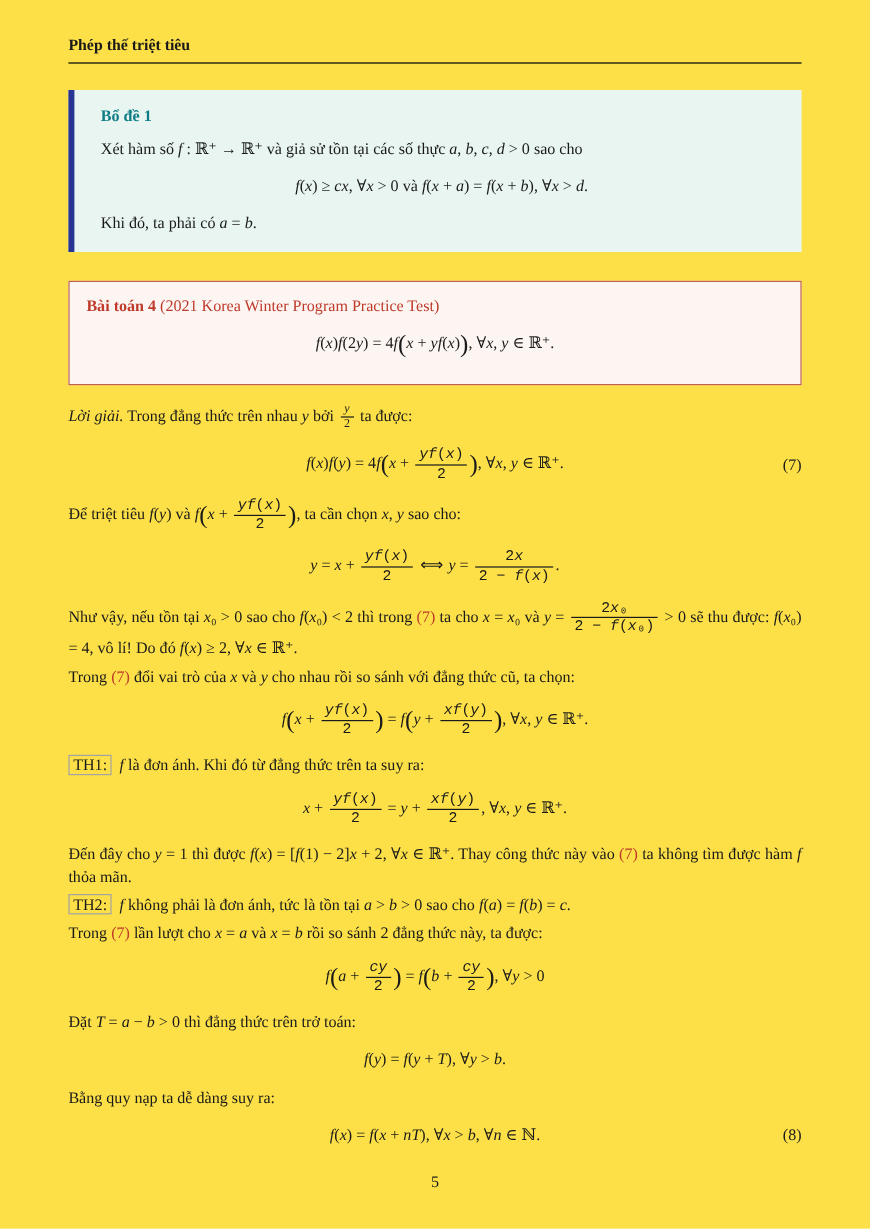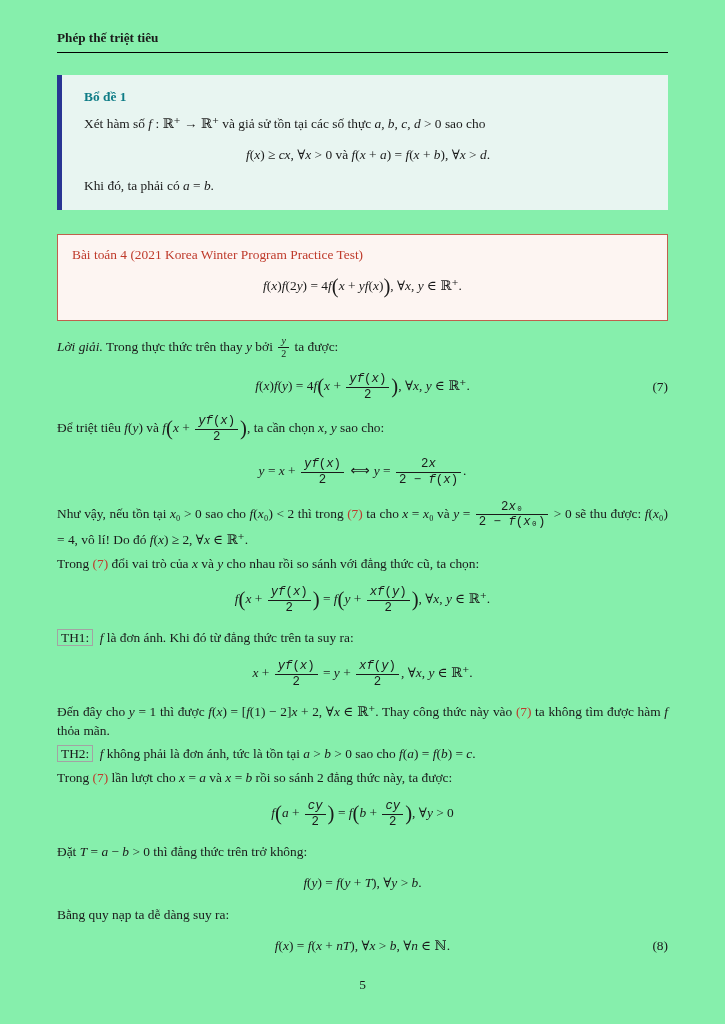--- a/index.html
+++ b/index.html
@@ -4,31 +4,31 @@
 <style>
   html,body{margin:0;padding:0;background:#ffffff;}
   body{
     width:725px;
     font-family:"Liberation Serif","DejaVu Serif",serif;
     font-size:13.4px;
     line-height:1.45;
     color:#1a1a1a;
   }
   .page{position:relative;width:725px;height:1024px;box-sizing:border-box;
-        padding:28px 57px 0;overflow:hidden;background:#86efac;}
+        padding:28px 57px 0;overflow:hidden;background:#fde047;}
   .header{font-weight:700;font-size:13.2px;padding-bottom:5px;border-bottom:1.5px solid #000;}
   
   .lemma{margin-top:22px;background:var(--lemma_bg);border-left:5px solid var(--lemma_bar);
          padding:10px 16px 10px 22px;}
   .lemma-title{color:var(--lemma_title);font-weight:700;margin:2px 0 7px;}
   
   .problem{margin-top:24px;border:1.2px solid var(--problem_border);background:var(--problem_bg);
            padding:10px 14px 12px;}
   .problem-head{margin-bottom:6px;}
-  .problem-title{color:var(--problem_title);font-weight:400;}
+  .problem-title{color:var(--problem_title);font-weight:700;}
   .problem-source{color:var(--problem_title);}
   .solution{margin-top:14px;}
   .para{text-align:justify;margin:4px 0;}
   .eqline{text-align:center;margin:12px 0;position:relative;}
   .eqline.tight{margin-top:0;}
   .eqtag{position:absolute;right:0;top:50%;transform:translateY(-50%);}
   
   .mt i,.it{font-style:italic;}
   .frac{display:inline-block;vertical-align:middle;text-align:center;margin:0 2px;
         font-size:.75em;line-height:1.2;}
@@ -59,41 +59,41 @@
 
   <section class="problem">
     <div class="problem-head">
       <span class="problem-title">Bài toán 4</span><span class="problem-source"> (2021 Korea Winter Program Practice Test)</span>
     </div>
     <div class="eqline"><span class="mt"><i>f</i>(<i>x</i>)<i>f</i>(2<i>y</i>) = 4<i>f</i></span><span class="big">(</span><span class="mt"><i>x</i> + <i>yf</i>(<i>x</i>)</span><span class="big">)</span><span class="mt">, ∀<i>x</i>, <i>y</i> ∈ ℝ⁺.</span></div>
   </section>
 
   <div class="solution">
 
-    <div class="para"><span class="it">Lời giải.</span><span class="rm"> Trong thực thức trên thay </span><span class="mt"><i>y</i></span><span class="rm"> bởi </span><span class="frac"><span class="num"><i>y</i></span><span class="den">2</span></span><span class="rm"> ta được:</span></div>
+    <div class="para"><span class="it">Lời giải.</span><span class="rm"> Trong đẳng thức trên nhau </span><span class="mt"><i>y</i></span><span class="rm"> bởi </span><span class="frac"><span class="num"><i>y</i></span><span class="den">2</span></span><span class="rm"> ta được:</span></div>
 
     <div class="eqline">
       <span><span class="mt"><i>f</i>(<i>x</i>)<i>f</i>(<i>y</i>) = 4<i>f</i></span><span class="big">(</span><span class="mt"><i>x</i> + </span><span class="frac disp"><span class="num"><i>yf</i>(<i>x</i>)</span><span class="den">2</span></span><span class="big">)</span><span class="mt">, ∀<i>x</i>, <i>y</i> ∈ ℝ⁺.</span></span>
       <span class="eqtag">(7)</span>
     </div>
 
     <div class="para"><span class="rm">Để triệt tiêu </span><span class="mt"><i>f</i>(<i>y</i>)</span><span class="rm"> và </span><span class="mt"><i>f</i></span><span class="big">(</span><span class="mt"><i>x</i> + </span><span class="frac disp"><span class="num"><i>yf</i>(<i>x</i>)</span><span class="den">2</span></span><span class="big">)</span><span class="rm">, ta cần chọn </span><span class="mt"><i>x</i>, <i>y</i></span><span class="rm"> sao cho:</span></div>
     <div class="eqline"><span class="mt"><i>y</i> = <i>x</i> + </span><span class="frac disp"><span class="num"><i>yf</i>(<i>x</i>)</span><span class="den">2</span></span><span class="sym"> ⟺ </span><span class="mt"> <i>y</i> = </span><span class="frac disp"><span class="num">2<i>x</i></span><span class="den">2 − <i>f</i>(<i>x</i>)</span></span><span class="mt">.</span></div>
     <div class="para"><span class="rm">Như vậy, nếu tồn tại </span><span class="mt"><i>x</i>₀ &gt; 0</span><span class="rm"> sao cho </span><span class="mt"><i>f</i>(<i>x</i>₀) &lt; 2</span><span class="rm"> thì trong </span><span class="link">(7)</span><span class="rm"> ta cho </span><span class="mt"><i>x</i> = <i>x</i>₀</span><span class="rm"> và </span><span class="mt"><i>y</i> = </span><span class="frac disp"><span class="num">2<i>x</i>₀</span><span class="den">2 − <i>f</i>(<i>x</i>₀)</span></span><span class="mt"> &gt; 0</span><span class="rm"> sẽ thu được: </span><span class="mt"><i>f</i>(<i>x</i>₀) = 4</span><span class="rm">, vô lí! Do đó </span><span class="mt"><i>f</i>(<i>x</i>) ≥ 2, ∀<i>x</i> ∈ ℝ⁺</span><span class="rm">.</span></div>
     <div class="para"><span class="rm">Trong </span><span class="link">(7)</span><span class="rm"> đổi vai trò của </span><span class="mt"><i>x</i></span><span class="rm"> và </span><span class="mt"><i>y</i></span><span class="rm"> cho nhau rồi so sánh với đẳng thức cũ, ta chọn:</span></div>
     <div class="eqline"><span class="mt"><i>f</i></span><span class="big">(</span><span class="mt"><i>x</i> + </span><span class="frac disp"><span class="num"><i>yf</i>(<i>x</i>)</span><span class="den">2</span></span><span class="big">)</span><span class="mt"> = <i>f</i></span><span class="big">(</span><span class="mt"><i>y</i> + </span><span class="frac disp"><span class="num"><i>xf</i>(<i>y</i>)</span><span class="den">2</span></span><span class="big">)</span><span class="mt">, ∀<i>x</i>, <i>y</i> ∈ ℝ⁺.</span></div>
 
     <div class="para"><span class="thbox">TH1:</span><span class="rm"> </span><span class="mt"><i>f</i></span><span class="rm"> là đơn ánh. Khi đó từ đẳng thức trên ta suy ra:</span></div>
     <div class="eqline"><span class="mt"><i>x</i> + </span><span class="frac disp"><span class="num"><i>yf</i>(<i>x</i>)</span><span class="den">2</span></span><span class="mt"> = <i>y</i> + </span><span class="frac disp"><span class="num"><i>xf</i>(<i>y</i>)</span><span class="den">2</span></span><span class="mt">, ∀<i>x</i>, <i>y</i> ∈ ℝ⁺.</span></div>
     <div class="para"><span class="rm">Đến đây cho </span><span class="mt"><i>y</i> = 1</span><span class="rm"> thì được </span><span class="mt"><i>f</i>(<i>x</i>) = [<i>f</i>(1) − 2]<i>x</i> + 2, ∀<i>x</i> ∈ ℝ⁺</span><span class="rm">. Thay công thức này vào </span><span class="link">(7)</span><span class="rm"> ta không tìm được hàm </span><span class="mt"><i>f</i></span><span class="rm"> thỏa mãn.</span></div>
 
     <div class="para"><span class="thbox">TH2:</span><span class="rm"> </span><span class="mt"><i>f</i></span><span class="rm"> không phải là đơn ánh, tức là tồn tại </span><span class="mt"><i>a</i> &gt; <i>b</i> &gt; 0</span><span class="rm"> sao cho </span><span class="mt"><i>f</i>(<i>a</i>) = <i>f</i>(<i>b</i>) = <i>c</i></span><span class="rm">.</span></div>
     <div class="para"><span class="rm">Trong </span><span class="link">(7)</span><span class="rm"> lần lượt cho </span><span class="mt"><i>x</i> = <i>a</i></span><span class="rm"> và </span><span class="mt"><i>x</i> = <i>b</i></span><span class="rm"> rồi so sánh 2 đẳng thức này, ta được:</span></div>
     <div class="eqline"><span class="mt"><i>f</i></span><span class="big">(</span><span class="mt"><i>a</i> + </span><span class="frac disp"><span class="num"><i>cy</i></span><span class="den">2</span></span><span class="big">)</span><span class="mt"> = <i>f</i></span><span class="big">(</span><span class="mt"><i>b</i> + </span><span class="frac disp"><span class="num"><i>cy</i></span><span class="den">2</span></span><span class="big">)</span><span class="mt">, ∀<i>y</i> &gt; 0</span></div>
-    <div class="para"><span class="rm">Đặt </span><span class="mt"><i>T</i> = <i>a</i> − <i>b</i> &gt; 0</span><span class="rm"> thì đẳng thức trên trở không:</span></div>
+    <div class="para"><span class="rm">Đặt </span><span class="mt"><i>T</i> = <i>a</i> − <i>b</i> &gt; 0</span><span class="rm"> thì đẳng thức trên trở toán:</span></div>
     <div class="eqline"><span class="mt"><i>f</i>(<i>y</i>) = <i>f</i>(<i>y</i> + <i>T</i>), ∀<i>y</i> &gt; <i>b</i>.</span></div>
     <div class="para"><span class="rm">Bằng quy nạp ta dễ dàng suy ra:</span></div>
 
     <div class="eqline">
       <span><span class="mt"><i>f</i>(<i>x</i>) = <i>f</i>(<i>x</i> + <i>nT</i>), ∀<i>x</i> &gt; <i>b</i>, ∀<i>n</i> ∈ ℕ.</span></span>
       <span class="eqtag">(8)</span>
     </div>
 
   </div>
 

